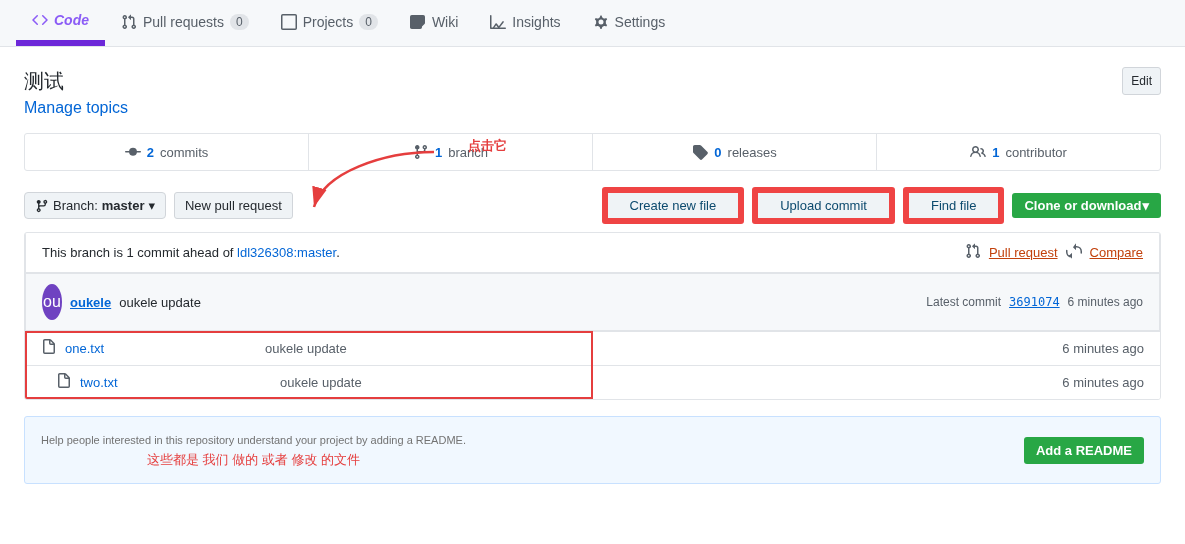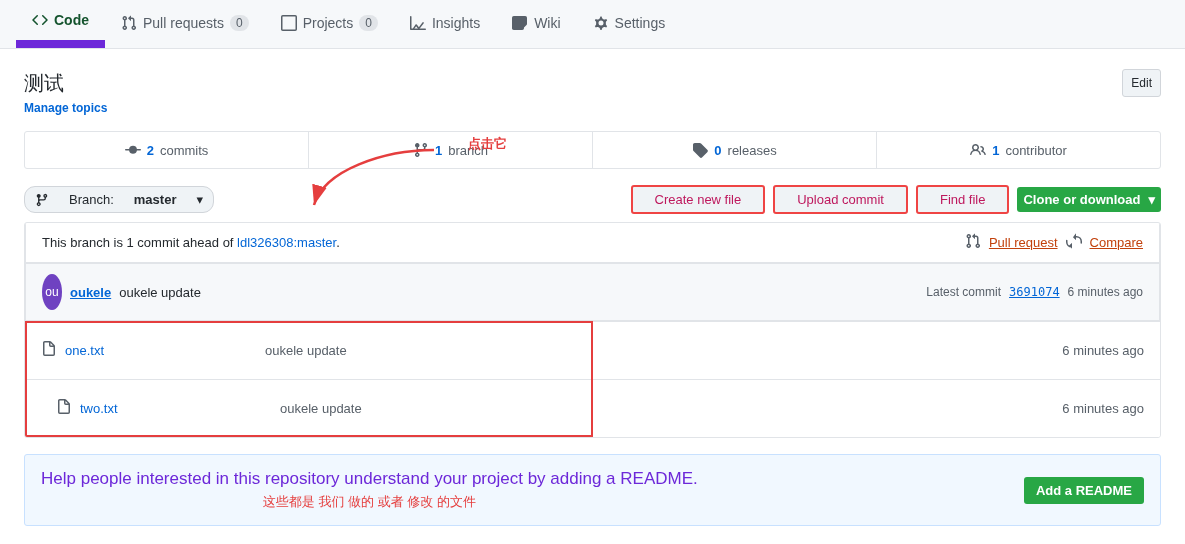--- a/index.html
+++ b/index.html
@@ -1,76 +1,76 @@
 <!DOCTYPE html>
 <html><head>
   <meta charset="utf-8">
   <style>
     * { box-sizing: border-box; margin: 0; padding: 0; }
     body { font-family: -apple-system, BlinkMacSystemFont, "Segoe UI", Helvetica, Arial, sans-serif; font-size: 14px; color: #24292e; background: #fff; }
     
     
     .nav-tabs { display: flex; border-bottom: 1px solid #e1e4e8; padding: 0 16px; background: #f6f8fa; }
     .nav-tab { display: flex; align-items: center; padding: 12px 16px; font-size: 14px; color: #586069; text-decoration: none; border-bottom: 2px solid transparent; cursor: pointer; gap: 6px; }
-    .nav-tab.active { color: #14532d; border-bottom: 8px solid #6d28d9; font-weight: 600; }
+    .nav-tab.active { color: #8b5cf6; border-bottom: 6px solid #6d28d9; font-weight: 600; font-style: italic; }
     .tab-count { background: #e1e4e8; color: #586069; border-radius: 20px; padding: 1px 6px; font-size: 12px; }
     
     
     .main { padding: 20px 24px; max-width: 1185px; }
     
     
     .repo-header { display: flex; justify-content: space-between; align-items: center; margin-bottom: 4px; gap: 28px; }
     .repo-title { font-size: 20px; font-weight: 300; color: #24292e; }
     .edit-btn { padding: 6px 8px; font-size: 12px; border: 1px solid #d1d5da; border-radius: 3px; background: #eff3f6; cursor: pointer; color: #24292e; }
-    .manage-topics { color: #0366d6; font-size: 12px; cursor: pointer; margin-bottom: 16px; display: block; font-weight: bold; }
+    .manage-topics { color: #0366d6; font-size: 16px; cursor: pointer; margin-bottom: 16px; display: block; }
     
     
     .stats-bar { display: flex; border: 1px solid #e1e4e8; border-radius: 3px; margin-bottom: 16px; background: #fff; }
     .stat-item { flex: 1; display: flex; align-items: center; justify-content: center; padding: 10px 16px; font-size: 13px; color: #586069; border-right: 1px solid #e1e4e8; gap: 6px; }
     .stat-item:last-child { border-right: none; }
     .stat-item a { color: #0366d6; text-decoration: none; font-weight: 600; }
     
     
     .action-bar { display: flex; justify-content: space-between; align-items: center; margin-bottom: 8px; }
     .action-left { display: flex; gap: 8px; align-items: center; }
     .action-right { display: flex; gap: 8px; align-items: center; }
     
-    .branch-select { display: flex; align-items: center; padding: 5px 10px; font-size: 13px; border: 1px solid #d1d5da; border-radius: 11px; background: #eff3f6; cursor: pointer; gap: 20px; }
+    .branch-select { display: flex; align-items: center; padding: 5px 10px; font-size: 13px; border: 1px solid #d1d5da; border-radius: 4px; background: #eff3f6; cursor: pointer; gap: 4px; }
     
     .new-pr-btn { padding: 5px 10px; font-size: 13px; border: 1px solid #d1d5da; border-radius: 3px; background: #eff3f6; cursor: pointer; color: #24292e; }
     
-    .create-file-btn, .upload-files-btn, .find-file-btn { padding: 5px 22px; font-size: 13px; border: 2px solid #ef4444; border-radius: 3px; background: #eff3f6; cursor: pointer; color: #be185d; }
-    
-    .clone-btn { padding: 5px 6px; font-size: 13px; border: none; border-radius: 3px; background: #28a745; cursor: pointer; color: #fff; font-weight: 600; display: flex; align-items: center; gap: 8px; }
+    .create-file-btn, .upload-files-btn, .find-file-btn { padding: 5px 22px; font-size: 13px; border: 6px solid #ef4444; border-radius: 3px; background: #eff3f6; cursor: pointer; color: #0c4a6e; }
+    
+    .clone-btn { padding: 5px 12px; font-size: 13px; border: none; border-radius: 3px; background: #28a745; cursor: pointer; color: #fff; font-weight: 600; display: flex; align-items: center; gap: 1px; }
     
     
     .commit-info-bar { background: #f6f8fa; border: 1px solid #e1e4e8; border-radius: 3px 3px 0 0; padding: 10px 16px; display: flex; justify-content: space-between; align-items: center; border-bottom: 1px solid #e1e4e8; margin-bottom: 0; }
     .commit-author { display: flex; align-items: center; gap: 8px; }
-    .avatar { width: 20px; height: 36px; border-radius: 50%; background: #6f42c1; display: inline-flex; align-items: center; justify-content: center; color: #fff; font-size: 12px; }
+    .avatar { width: 20px; height: 36px; border-radius: 50%; background: #6f42c1; display: inline-flex; align-items: center; justify-content: center; color: #fff; font-size: 16px; }
     .author-name { font-weight: 600; color: #0366d6; font-size: 13px; cursor: pointer; }
     .commit-message { color: #24292e; font-size: 13px; }
     .commit-right { display: flex; align-items: center; gap: 8px; color: #586069; font-size: 12px; }
     .commit-sha { color: #0366d6; font-family: "SFMono-Regular", Consolas, monospace; font-size: 12px; cursor: pointer; }
     
     
     .ahead-notice { border: 1px solid #e1e4e8; border-top: none; padding: 10px 16px; display: flex; justify-content: space-between; align-items: center; margin-bottom: 0; gap: 32px; }
     .ahead-text { font-size: 13px; color: #24292e; }
     .ahead-text a { color: #0366d6; text-decoration: none; }
     .ahead-actions { display: flex; gap: 8px; align-items: center; }
     .pull-request-link, .compare-link { color: #c2410c; font-size: 13px; cursor: pointer; display: flex; align-items: center; gap: 4px; }
-    .file-row { display: flex; align-items: center; padding: 19px 16px; border-bottom: 1px solid #e1e4e8; background: #fff; outline: 2px solid transparent; }
+    .file-row { display: flex; align-items: center; padding: 7px 16px; border-bottom: 1px solid #e1e4e8; background: #fff; outline: 2px solid transparent; }
     .file-row:last-child { border-bottom: none; margin-left: 15px; }
     .file-icon { color: #586069; margin-right: 8px; font-size: 14px; }
     .file-name { color: #0366d6; font-size: 13px; flex: 0 0 200px; cursor: pointer; text-decoration: none; }
     .file-commit { color: #586069; font-size: 13px; flex: 1; }
     .file-time { color: #586069; font-size: 13px; text-align: right; flex: 0 0 auto; }
     
     
     .readme-banner { background: #f1f8ff; border: 1px solid #c8e1ff; border-radius: 3px; margin-top: 16px; padding: 14px 16px; display: flex; justify-content: space-between; align-items: center; }
-    .readme-text { font-size: 17px; color: #6d28d9; }
+    .readme-text { font-size: 11px; color: #737373; }
     .add-readme-btn { padding: 6px 12px; font-size: 13px; background: #28a745; color: #fff; border: none; border-radius: 3px; cursor: pointer; font-weight: 600; }
     
     
     .annotation-text { color: #e53e3e; font-size: 13px; margin-top: 4px; text-align: center; }
     
     .icon-svg { display: inline-block; vertical-align: middle; }
   </style>
 </head>
 <body>
 
@@ -90,30 +90,30 @@
   </div>
   <div class="nav-tab">
     <svg class="icon-svg" width="16" height="16" viewBox="0 0 16 16" fill="currentColor">
         <path d="M1.75 0A1.75 1.75 0 000 1.75v12.5C0 15.216.784 16 1.75 16h12.5A1.75 1.75 0 0016 14.25V1.75A1.75 1.75 0 0014.25 0H1.75zM1.5 1.75a.25.25 0 01.25-.25h12.5a.25.25 0 01.25.25v12.5a.25.25 0 01-.25.25H1.75a.25.25 0 01-.25-.25V1.75z"></path>
       </svg>
     <span>Projects</span>
     <span class="tab-count">0</span>
   </div>
   <div class="nav-tab">
     <svg class="icon-svg" width="16" height="16" viewBox="0 0 16 16" fill="currentColor">
+        <path d="M1.75 1A1.75 1.75 0 000 2.75v10.5C0 14.216.784 15 1.75 15h8.5A1.75 1.75 0 0012 13.25v-.633l2.553-2.554A1.75 1.75 0 0015 8.826V2.75A1.75 1.75 0 0013.25 1H1.75z"></path>
+      </svg>
+    <span>Wiki</span>
+  </div>
+  <div class="nav-tab">
+    <svg class="icon-svg" width="16" height="16" viewBox="0 0 16 16" fill="currentColor">
         <path d="M1.5 1.75a.75.75 0 00-1.5 0v12.5c0 .414.336.75.75.75h14.5a.75.75 0 000-1.5H1.5V1.75z"></path>
         <path d="M13.596 8.443a.75.75 0 10-1.192-.886l-3.536 4.754-2.064-2.754A.75.75 0 005.5 9.5l-2.5 3.75a.75.75 0 101.25.834L6.12 11.17l2.058 2.745a.75.75 0 001.16.026l4.258-5.498z"></path>
       </svg>
     <span>Insights</span>
-  </div>
-  <div class="nav-tab">
-    <svg class="icon-svg" width="16" height="16" viewBox="0 0 16 16" fill="currentColor">
-        <path d="M1.75 1A1.75 1.75 0 000 2.75v10.5C0 14.216.784 15 1.75 15h8.5A1.75 1.75 0 0012 13.25v-.633l2.553-2.554A1.75 1.75 0 0015 8.826V2.75A1.75 1.75 0 0013.25 1H1.75z"></path>
-      </svg>
-    <span>Wiki</span>
   </div>
   <div class="nav-tab">
     <svg class="icon-svg" width="16" height="16" viewBox="0 0 16 16" fill="currentColor">
         <path d="M7.429 1.525a6.593 6.593 0 011.142 0c.036.003.108.036.137.146l.289 1.105c.147.56.55.967.997 1.189.174.086.341.178.502.28.443.269.97.332 1.529.146l1.079-.394a.148.148 0 01.16.039c.16.19.316.389.456.596.14.208.264.423.373.645.041.085.027.16-.006.197l-.801.814c-.4.407-.508.934-.44 1.404.012.085.021.171.028.258a4.42 4.42 0 010 .516 3.835 3.835 0 01-.028.258c-.068.47.04.997.44 1.404l.801.814c.033.038.047.112.006.197a5.09 5.09 0 01-.373.645 5.122 5.122 0 01-.456.596.148.148 0 01-.16.039l-1.08-.394c-.558-.186-1.085-.123-1.528.145-.161.103-.328.194-.502.28-.448.222-.85.629-.997 1.189l-.289 1.105c-.029.11-.1.143-.137.146a6.62 6.62 0 01-1.142 0c-.036-.003-.108-.036-.137-.146l-.289-1.105c-.147-.56-.55-.967-.997-1.189a4.535 4.535 0 01-.501-.28c-.444-.268-.971-.331-1.53-.145l-1.079.394a.148.148 0 01-.16-.039 5.122 5.122 0 01-.456-.596 5.09 5.09 0 01-.372-.645c-.042-.085-.028-.16.005-.197l.801-.814c.4-.407.508-.934.441-1.404a3.83 3.83 0 01-.029-.258 4.42 4.42 0 010-.516c.007-.087.016-.173.029-.258.067-.47-.04-.997-.44-1.404l-.802-.814c-.033-.038-.047-.112-.005-.197.109-.222.233-.437.372-.645.14-.207.296-.405.457-.596a.148.148 0 01.16-.039l1.078.394c.56.186 1.087.123 1.53-.146.162-.102.328-.194.502-.279.447-.222.85-.63.997-1.189l.289-1.105c.029-.11.1-.143.137-.146zM8 5.5a2.5 2.5 0 100 5 2.5 2.5 0 000-5z"></path>
       </svg>
     <span>Settings</span>
   </div>
 </div>
 
 <div class="main">
@@ -172,20 +172,21 @@
   <div class="action-bar">
     <div class="action-left">
       <div class="branch-select">
         <svg width="14" height="14" viewBox="0 0 16 16" fill="#24292e">
             <path d="M11.75 2.5a.75.75 0 100 1.5.75.75 0 000-1.5zm-2.25.75a2.25 2.25 0 113 2.122V6A2.5 2.5 0 0110 8.5H6a1 1 0 00-1 1v1.128a2.251 2.251 0 11-1.5 0V5.372a2.25 2.25 0 111.5 0v1.836A2.492 2.492 0 016 7h4a1 1 0 001-1v-.628A2.25 2.25 0 019.5 3.25zM4.25 12a.75.75 0 100 1.5.75.75 0 000-1.5zM3.5 3.25a.75.75 0 111.5 0 .75.75 0 01-1.5 0z"></path>
           </svg>
         <span>Branch:</span>
         <strong>master</strong>
         <span>▾</span>
       </div>
+      <button class="new-pr-btn">New pull request</button>
     </div>
     <div class="action-right">
       <button class="create-file-btn">Create new file</button>
       <button class="upload-files-btn">Upload commit</button>
       <button class="find-file-btn">Find file</button>
       <button class="clone-btn">
         <span>Clone or download</span>
         <span>▾</span>
       </button>
     </div>

